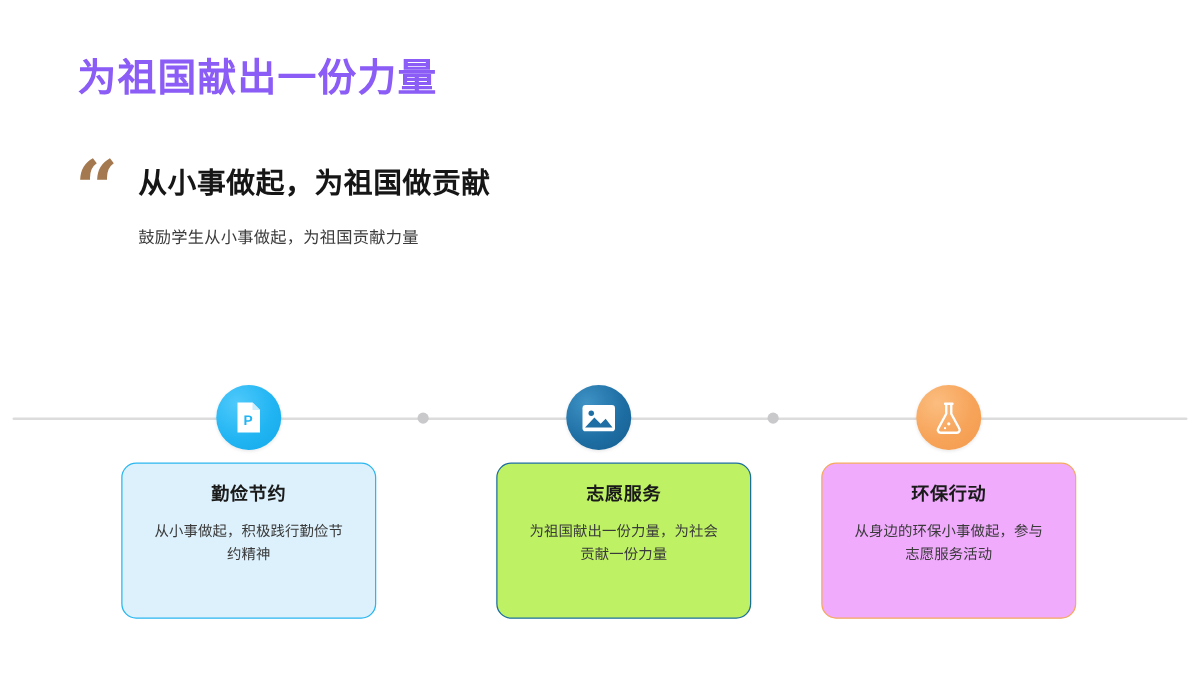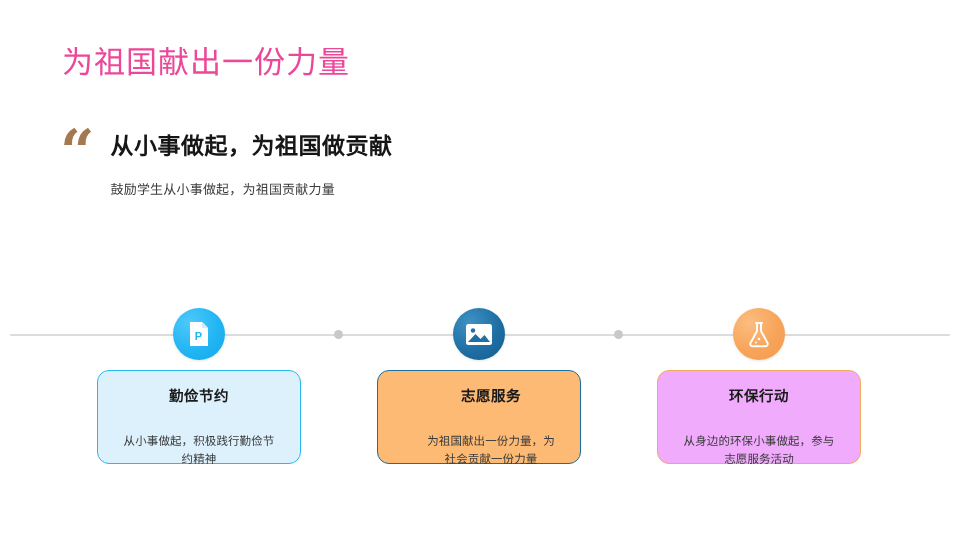--- a/index.html
+++ b/index.html
@@ -21,23 +21,23 @@
     inset: 0;
     background: #ffffff;
   }
 
   
   .page-title {
     position: absolute;
     left: 62px;
     top: 44px;
     font-size: 31px;
-    font-weight: normal;
+    font-weight: bold;
     letter-spacing: 1px;
-    color: #ec4899;
+    color: #8b5cf6;
     line-height: 1.2;
     white-space: nowrap;
   }
 
   
   .quote-block {
     position: absolute;
     left: 60px;
     top: 128px;
     width: 560px;
@@ -121,53 +121,52 @@
     left: 733px;
     background: radial-gradient(circle at 32% 28%, #fbbd7f 0%, #f7a45a 55%, #f29a4c 100%);
   }
   .node-icon svg { display: block; }
 
   
   .card {
     position: absolute;
     top: 370px;
     width: 204px;
-    height: 94px;
+    height: 125px;
     border-radius: 12px;
     border-width: 1.5px;
     border-style: solid;
     box-sizing: border-box;
     padding-top: 17px;
     text-align: center;
   }
   .card.c1 {
     left: 97px;
     background: #ddf1fc;
     border-color: #2ab6f0;
   }
   .card.c2 {
-    left: 377px;
-    background: #fdba74;
+    left: 397px;
+    background: #bef264;
     border-color: #1c6e9e;
-    padding-left: 24px;
   }
   .card.c3 {
     left: 657px;
     background: #f0abfc;
     border-color: #f4a95e;
   }
   .card-title {
     font-size: 14.5px;
     font-weight: bold;
     color: #1a1a1a;
     letter-spacing: 0.5px;
     line-height: 1.2;
   }
   .card-desc {
-    margin-top: 28px;
+    margin-top: 13px;
     padding: 0 22px;
     font-size: 11.5px;
     color: #3a3a3a;
     line-height: 1.55;
     letter-spacing: 0.1px;
   }
 </style>
 </head>
 <body>
 

